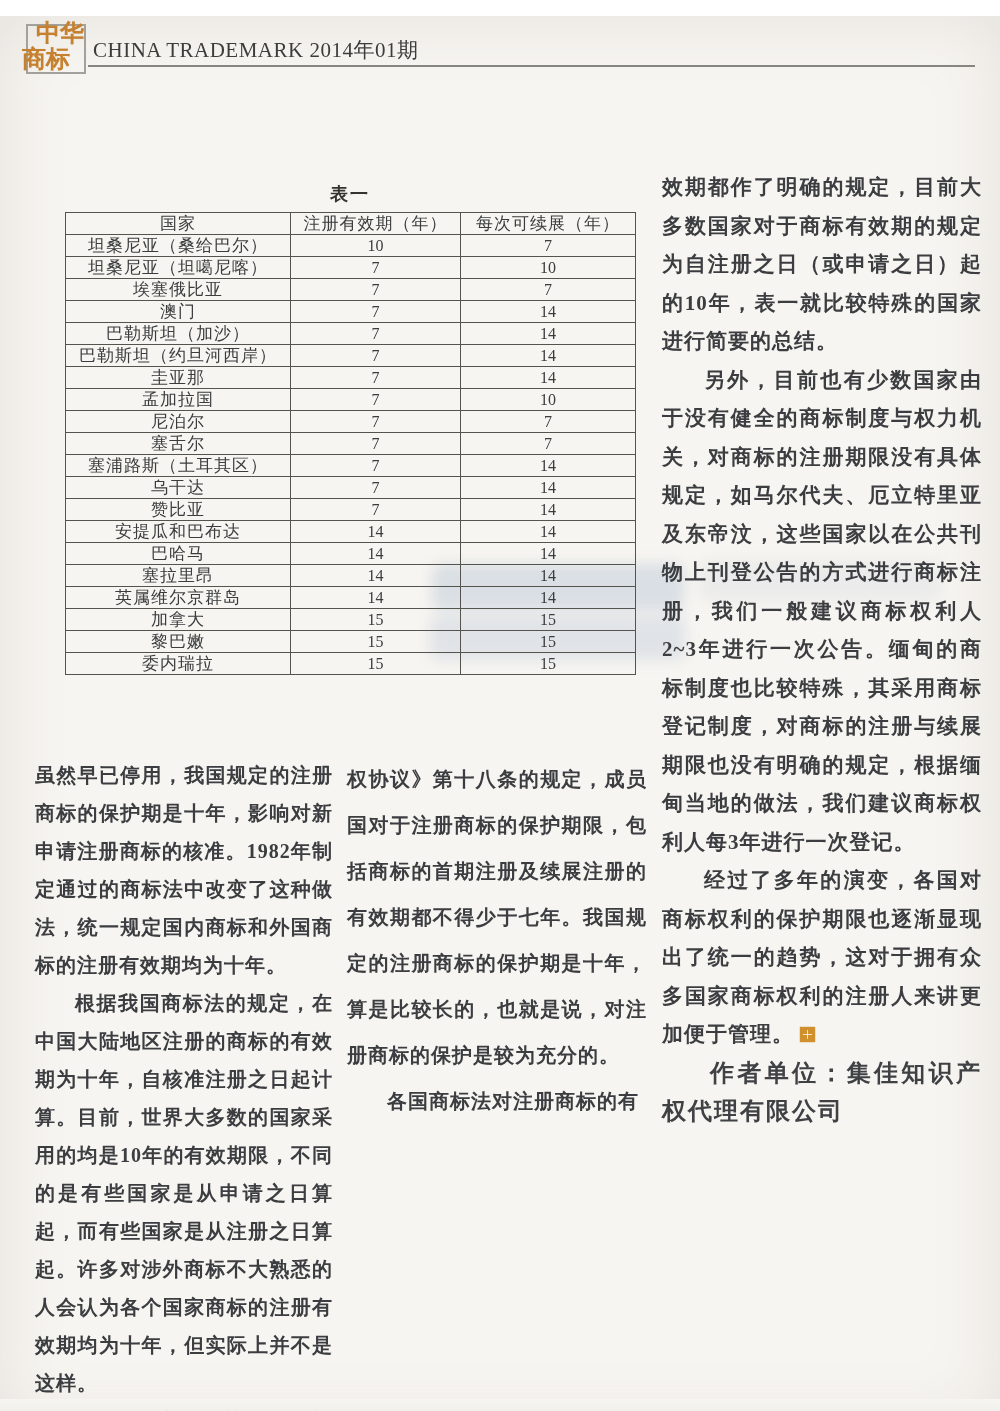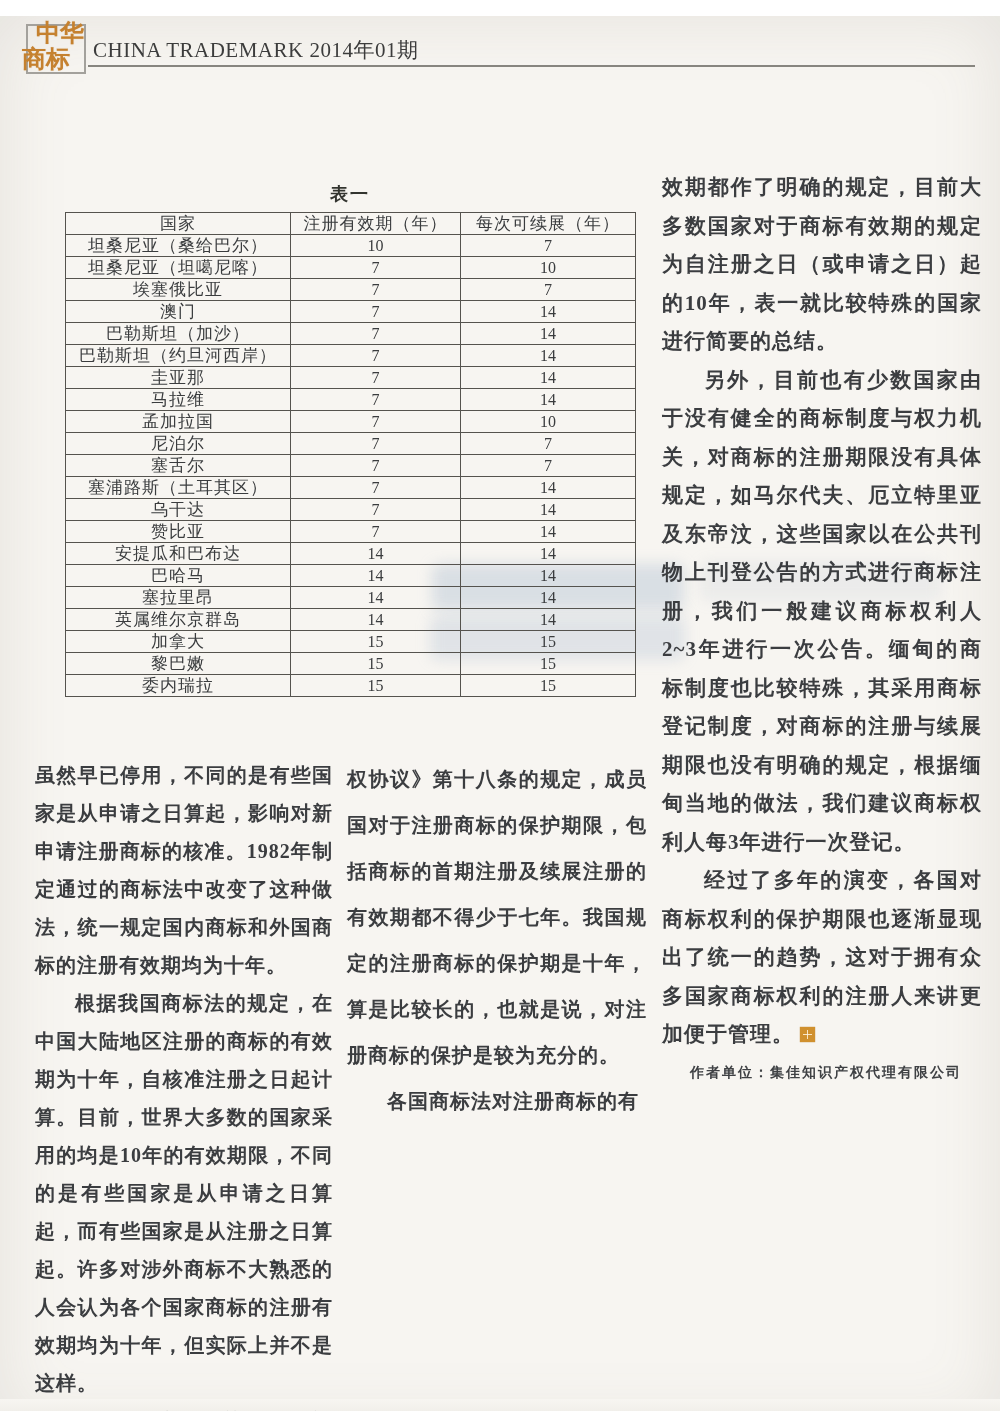--- a/index.html
+++ b/index.html
@@ -43,21 +43,21 @@
   td.c-country{text-align:center;padding-left:10px;letter-spacing:1px;}
   td.c-num{text-align:center;font-size:16px;}
   
   .txtcol{position:absolute;z-index:1;color:#3b3d40;text-align:justify;
     text-justify:inter-ideograph;font-weight:bold;}
   .txtcol p{margin:0;}
   .indent{text-indent:2em;}
   .col-left{left:35px;top:740px;width:298px;font-size:20px;line-height:38px;letter-spacing:1px;}
   .col-mid{left:347px;top:740px;width:300px;font-size:20px;line-height:46px;letter-spacing:1px;}
   .col-right{left:662px;top:152px;width:320px;font-size:21px;line-height:38.5px;letter-spacing:1px;}
-  .author{font-size:14px;letter-spacing:2px;color:#3f4144;text-indent:2em;line-height:38px;margin-top:2px;}
+  .author{font-size:24px;letter-spacing:2px;color:#3f4144;text-indent:2em;line-height:38px;margin-top:2px;}
   .seal{display:inline-block;width:15px;height:15px;margin-left:6px;vertical-align:-1px;
     background:
       linear-gradient(rgba(255,244,224,.85),rgba(255,244,224,.85)) 3px 7px/9px 1px no-repeat,
       linear-gradient(rgba(255,244,224,.85),rgba(255,244,224,.85)) 7px 3px/1px 9px no-repeat,
       #d0902e;
     box-shadow:0 0 1px #b97c22;}
 </style>
 </head>
 <body>
 
@@ -121,25 +121,20 @@
           <td class="c-country">巴勒斯坦（约旦河西岸）</td>
           <td class="c-num">7</td>
           <td class="c-num">14</td>
         </tr>
         <tr>
           <td class="c-country">圭亚那</td>
           <td class="c-num">7</td>
           <td class="c-num">14</td>
         </tr>
         <tr>
-          <td class="c-country">马拉维</td>
-          <td class="c-num">7</td>
-          <td class="c-num">14</td>
-        </tr>
-        <tr>
           <td class="c-country">孟加拉国</td>
           <td class="c-num">7</td>
           <td class="c-num">10</td>
         </tr>
         <tr>
           <td class="c-country">尼泊尔</td>
           <td class="c-num">7</td>
           <td class="c-num">7</td>
         </tr>
         <tr>
@@ -194,21 +189,21 @@
         </tr>
         <tr>
           <td class="c-country">委内瑞拉</td>
           <td class="c-num">15</td>
           <td class="c-num">15</td>
         </tr>
       </tbody>
   </table>
 
   <div class="txtcol col-left">
-    <p>虽然早已停用，不同的是有些国家是从申请之日算起，影响对新申请注册商标的核准。1982年制定通过的商标法中改变了这种做法，统一规定国内商标和外国商标的注册有效期均为十年。</p>
+    <p>虽然早已停用，我国规定的注册商标的保护期是十年，影响对新申请注册商标的核准。1982年制定通过的商标法中改变了这种做法，统一规定国内商标和外国商标的注册有效期均为十年。</p>
     <p class="indent">根据我国商标法的规定，在中国大陆地区注册的商标的有效期为十年，自核准注册之日起计算。目前，世界大多数的国家采用的均是10年的有效期限，不同的是有些国家是从申请之日算起，而有些国家是从注册之日算起。许多对涉外商标不大熟悉的人会认为各个国家商标的注册有效期均为十年，但实际上并不是这样。</p>
     <p class="indent">根据《与贸易有关的知识产</p>
   </div>
 
   <div class="txtcol col-mid">
     <p>权协议》第十八条的规定，成员国对于注册商标的保护期限，包括商标的首期注册及续展注册的有效期都不得少于七年。我国规定的注册商标的保护期是十年，算是比较长的，也就是说，对注册商标的保护是较为充分的。</p>
     <p class="indent">各国商标法对注册商标的有</p>
   </div>
 
   <div class="txtcol col-right">

